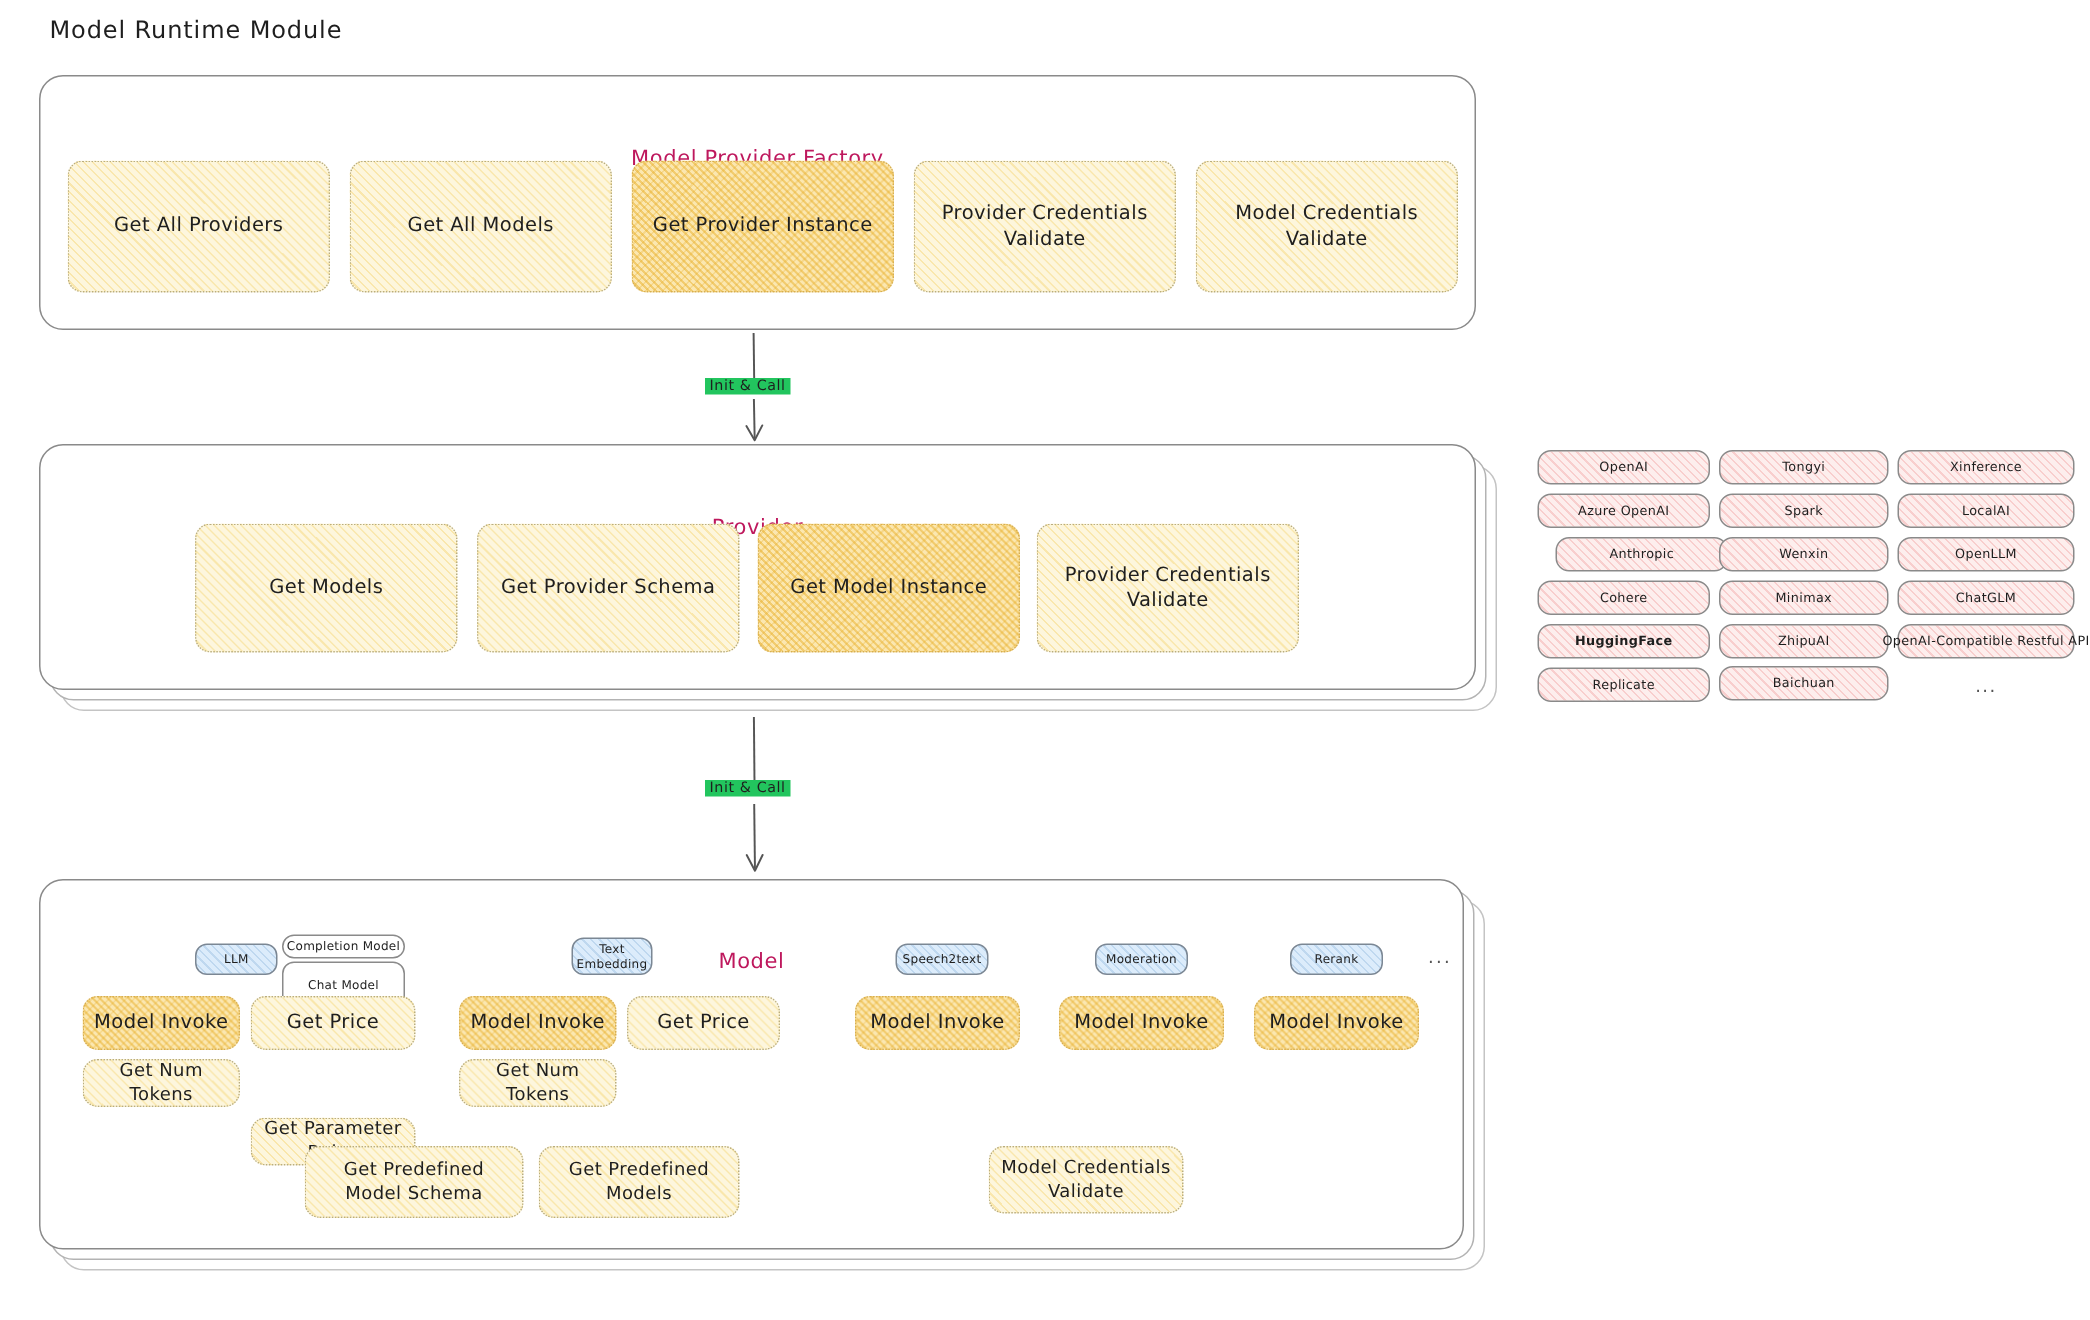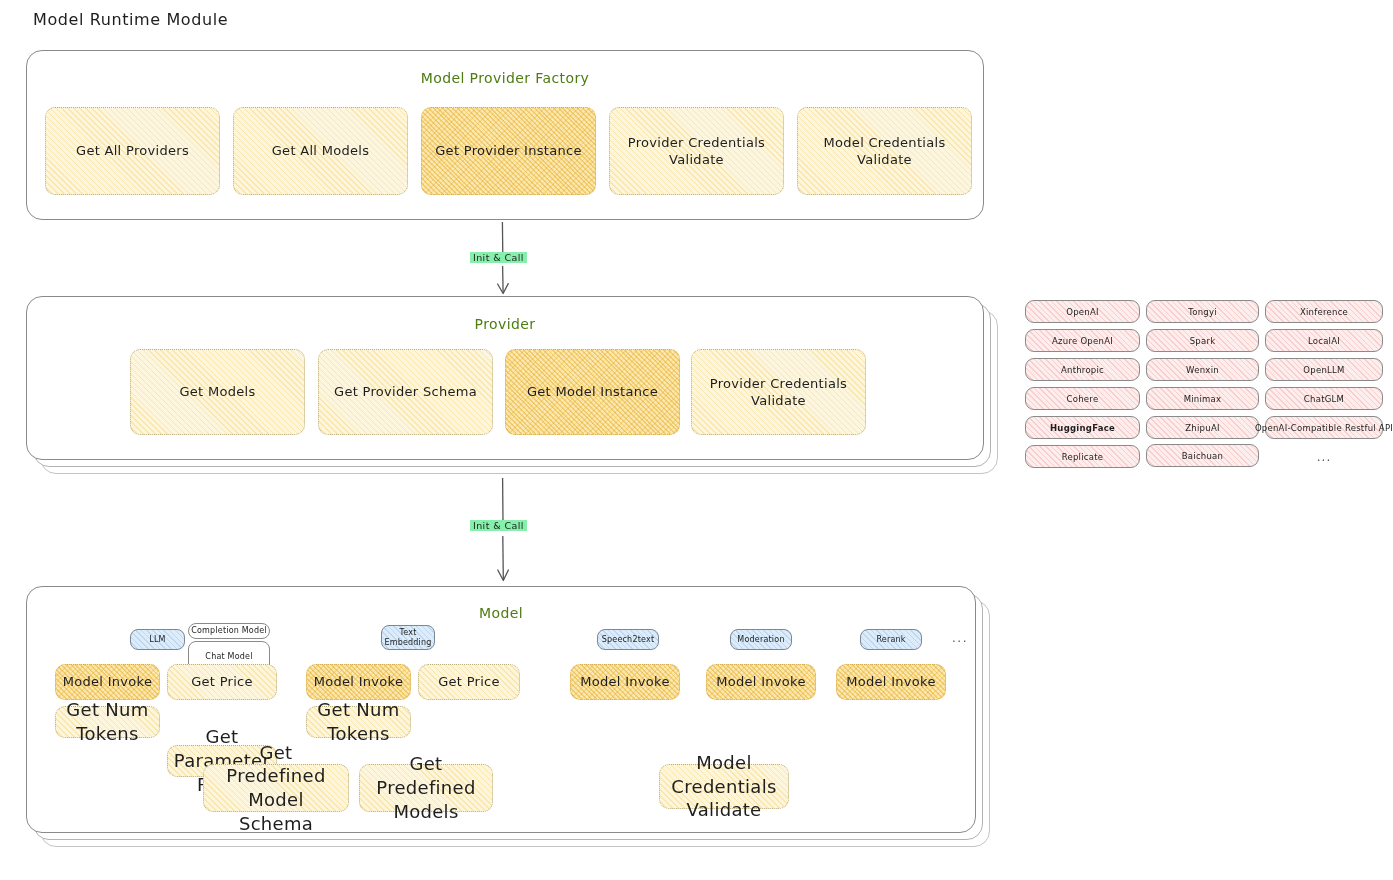--- a/index.html
+++ b/index.html
@@ -38,21 +38,22 @@
   .sketch-card.stack-l1 { border-color: #b3b3b3; }
   .sketch-card.stack-l2 { border-color: #c4c4c4; }
 
   .card-title {
     position: absolute;
     left: 0;
     right: 0;
     text-align: center;
     font-size: 14px;
     letter-spacing: 0.4px;
-    color: #4d7c0f;
+    color: #be185d;
+    margin-top: 28px;
   }
 
   
   .node {
     position: absolute;
     box-sizing: border-box;
     border: 1.4px dotted #b9ad7e;
     border-radius: 10px;
     display: flex;
     align-items: center;
@@ -79,21 +80,21 @@
         rgba(230,170,30,0.45) 0px,
         rgba(230,170,30,0.45) 1.4px,
         rgba(255,255,255,0) 1.4px,
         rgba(255,255,255,0) 3.4px),
       repeating-linear-gradient(-45deg,
         rgba(230,170,30,0.26) 0px,
         rgba(230,170,30,0.26) 1.1px,
         rgba(255,255,255,0) 1.1px,
         rgba(255,255,255,0) 4px);
   }
-  .node.small { font-size: 18px; }
+  .node.small { font-size: 12px; }
 
   
   .chip {
     position: absolute;
     box-sizing: border-box;
     border: 1.2px solid #8a8a8a;
     border-radius: 9px;
     display: flex;
     align-items: center;
     justify-content: center;
@@ -155,21 +156,21 @@
   }
 
   
   .arrow-wrap { position: absolute; }
   .arrow-label {
     position: absolute;
     font-size: 9.5px;
     letter-spacing: 0.4px;
     color: #1e1e1e;
     white-space: nowrap;
-    background: #86efac;
+    background: #22c55e;
     padding: 0 3px;
   }
 </style>
 </head>
 <body>
 
 <div id="page-title">Model Runtime Module</div>
 
 <div class="sketch-card" style="left:26px; top:50px; width:958px; height:170px;">
   <div class="card-title" style="top:19px;">Model Provider Factory</div>
@@ -198,21 +199,21 @@
   <div class="node" style="left:103px; top:52px; width:175px; height:86px;">Get Models</div>
   <div class="node" style="left:291px; top:52px; width:175px; height:86px;">Get Provider Schema</div>
   <div class="node hl" style="left:478px; top:52px; width:175px; height:86px;">Get Model Instance</div>
   <div class="node" style="left:664px; top:52px; width:175px; height:86px;">Provider Credentials Validate</div>
 </div>
 
 <div style="position:absolute; left:1025px; top:299px; width:358px; height:175px;">
 
   <div class="chip" style="left:0px; top:1px; width:115px; height:23px;">OpenAI</div>
   <div class="chip" style="left:0px; top:30px; width:115px; height:23px;">Azure OpenAI</div>
-  <div class="chip" style="left:0px; top:59px; width:115px; height:23px;">Anthropic</div>
+  <div class="chip" style="left:12px; top:59px; width:115px; height:23px;">Anthropic</div>
   <div class="chip" style="left:0px; top:88px; width:115px; height:23px;">Cohere</div>
   <div class="chip" style="left:0px; top:117px; width:115px; height:23px;font-weight:bold;">HuggingFace</div>
   <div class="chip" style="left:0px; top:146px; width:115px; height:23px;">Replicate</div>
 
   <div class="chip" style="left:121px; top:1px; width:113px; height:23px;">Tongyi</div>
   <div class="chip" style="left:121px; top:30px; width:113px; height:23px;">Spark</div>
   <div class="chip" style="left:121px; top:59px; width:113px; height:23px;">Wenxin</div>
   <div class="chip" style="left:121px; top:88px; width:113px; height:23px;">Minimax</div>
   <div class="chip" style="left:121px; top:117px; width:113px; height:23px;">ZhipuAI</div>
   <div class="chip" style="left:121px; top:145px; width:113px; height:23px;">Baichuan</div>

